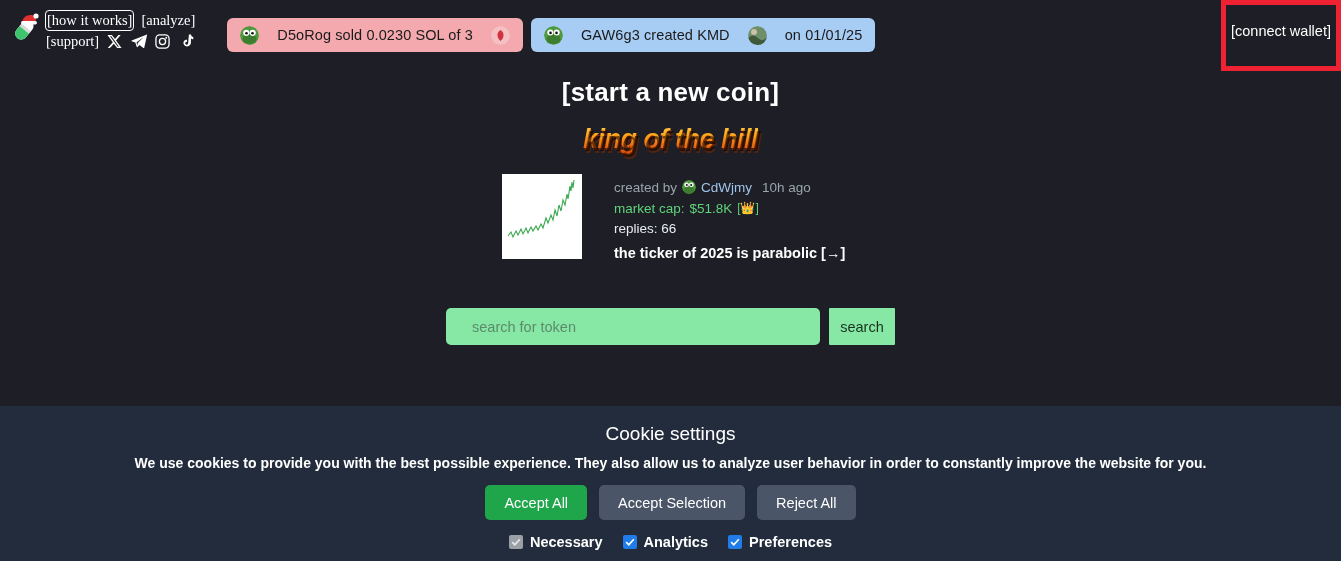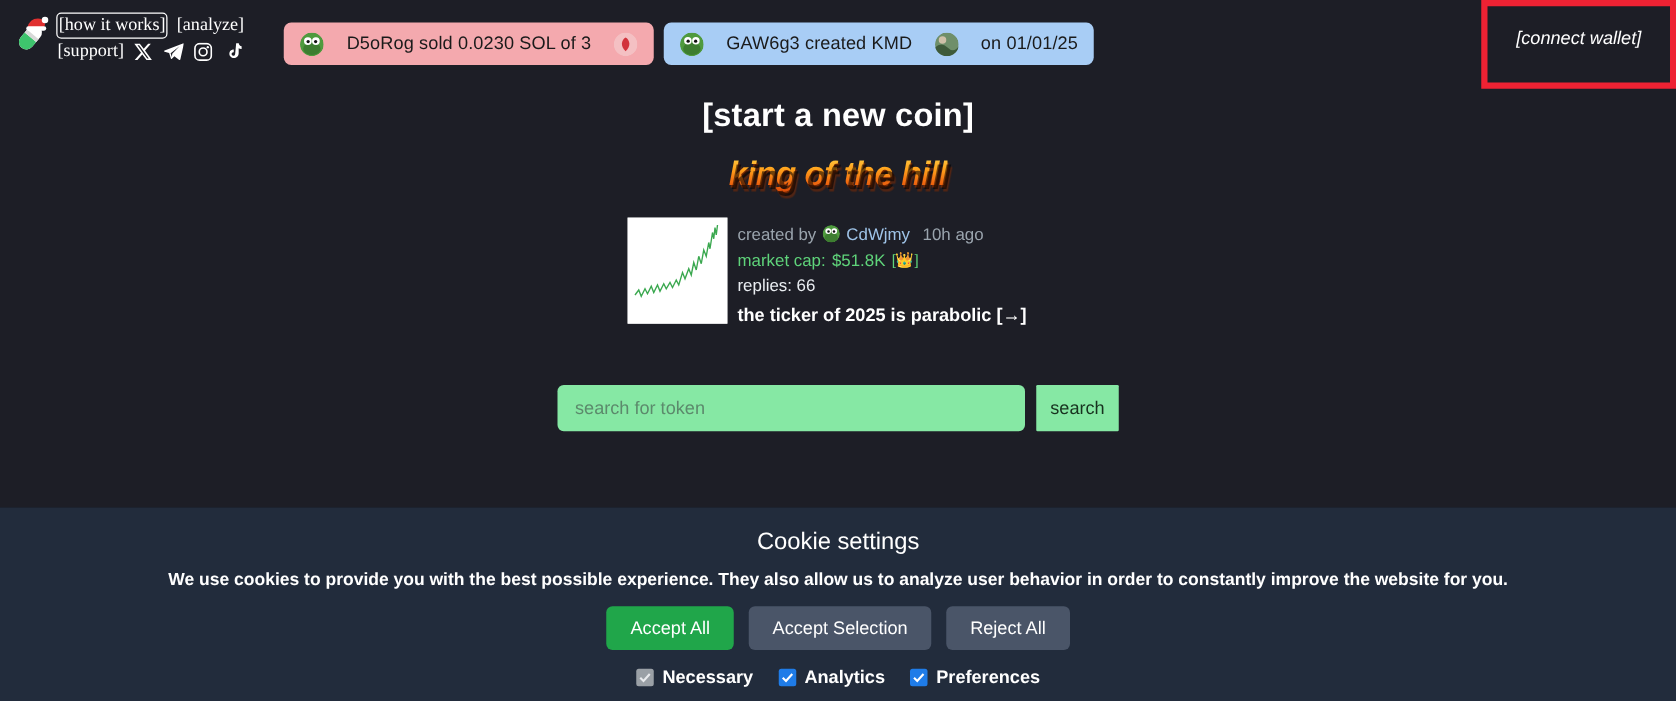--- a/index.html
+++ b/index.html
@@ -111,27 +111,26 @@
     display: block;
   }
 
   .pill-txt { letter-spacing: 0.1px; }
 
   
   .wallet-wrap {
     position: absolute;
     right: 0px;
     top: 0px;
-    width: 156px;
+    width: 120px;
     height: 71px;
     border: 5px solid #ee2233;
     display: flex;
     align-items: center;
     justify-content: center;
-    font-style: italic;
   }
   .wallet-btn {
     color: #ffffff;
     font-size: 14.5px;
     cursor: pointer;
     margin-top: -10px;
   }
 
   
   .start-coin {
@@ -166,21 +165,21 @@
     text-shadow: 2px 3px 0 rgba(0,0,0,0.55);
     filter: drop-shadow(1px 2px 0 #7a2a05);
   }
 
   
   .coincard {
     position: absolute;
     top: 174px;
     left: 502px;
     display: flex;
-    gap: 8px;
+    gap: 32px;
     cursor: pointer;
   }
 
   .thumb {
     width: 80px;
     height: 85px;
     background: #ffffff;
     flex: 0 0 auto;
     overflow: hidden;
   }
@@ -233,21 +232,21 @@
     display: flex;
     gap: 9px;
   }
 
   .search-input {
     width: 374px;
     height: 37px;
     background: #86e8a4;
     border: none;
     border-radius: 5px;
-    padding: 0 14px;
+    padding: 0 26px;
     font-size: 14.5px;
     font-family: "Liberation Sans", sans-serif;
     color: #18321f;
     outline: none;
   }
   .search-input::placeholder { color: #5c8a6c; }
 
   .search-btn {
     width: 66px;
     height: 37px;

